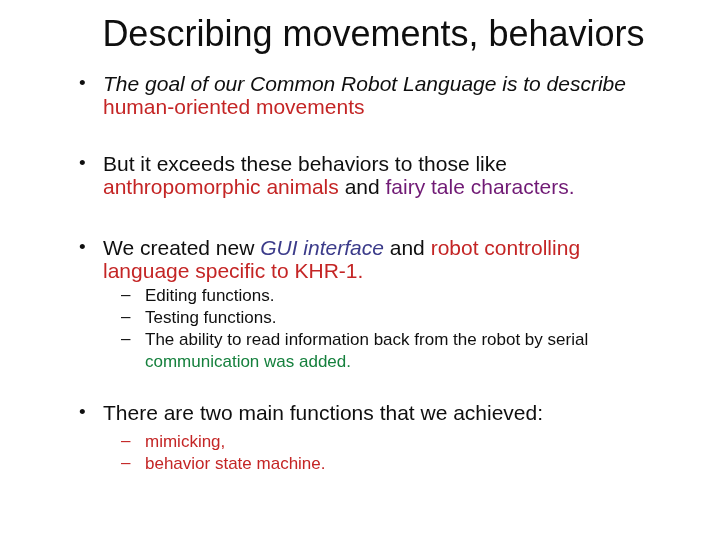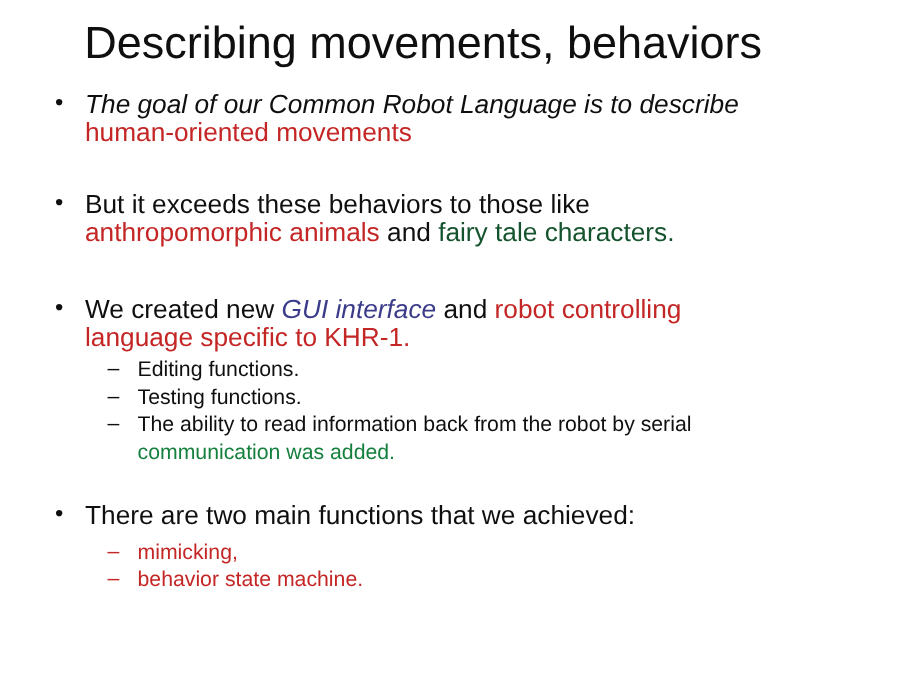--- a/index.html
+++ b/index.html
@@ -2,21 +2,21 @@
 <html><head>
 <meta charset="utf-8">
 <style>
   html, body { margin: 0; padding: 0; }
   body {
     width: 720px; height: 540px;
     background: #ffffff;
     font-family: "Liberation Sans", sans-serif;
     overflow: hidden;
   }
-  .slide { position: relative; width: 677px; height: 540px; background: #ffffff; }
+  .slide { position: relative; width: 677px; height: 540px; background: #ffffff; margin-left: 35px; }
   .title {
     margin: 0; padding-top: 12px;
     text-align: center;
     font-size: 36px; line-height: 44px;
     font-weight: 400;
     color: #0f0f0f;
     letter-spacing: 0px;
   }
   .content { margin-top: 16px; }
   .b {
@@ -65,21 +65,21 @@
         <span style="color: rgb(196, 37, 37);">human-oriented movements</span>
       </div>
     </div>
 
     <div class="b mb-b2">
       <span class="marker">•</span>
       <div>
         <span style="color: rgb(15, 15, 15);">But it exceeds these behaviors to those like</span>
       </div>
       <div>
-        <span style="color: rgb(196, 37, 37);">anthropomorphic animals</span><span style="color: rgb(15, 15, 15);"> and </span><span style="color: #14532d;">fairy tale characters.</span>
+        <span style="color: rgb(196, 37, 37);">anthropomorphic animals</span><span style="color: rgb(15, 15, 15);"> and </span><span style="color: #701a75;">fairy tale characters.</span>
       </div>
     </div>
 
     <div class="b mb-b3">
       <span class="marker">•</span>
       <div>
         <span style="color: rgb(15, 15, 15);">We created new </span><span style="color: rgb(59, 59, 138); font-style: italic;">GUI interface</span><span style="color: rgb(15, 15, 15);"> and </span><span style="color: rgb(196, 37, 37);">robot controlling</span>
       </div>
       <div>
         <span style="color: rgb(196, 37, 37);">language specific to KHR-1.</span>

